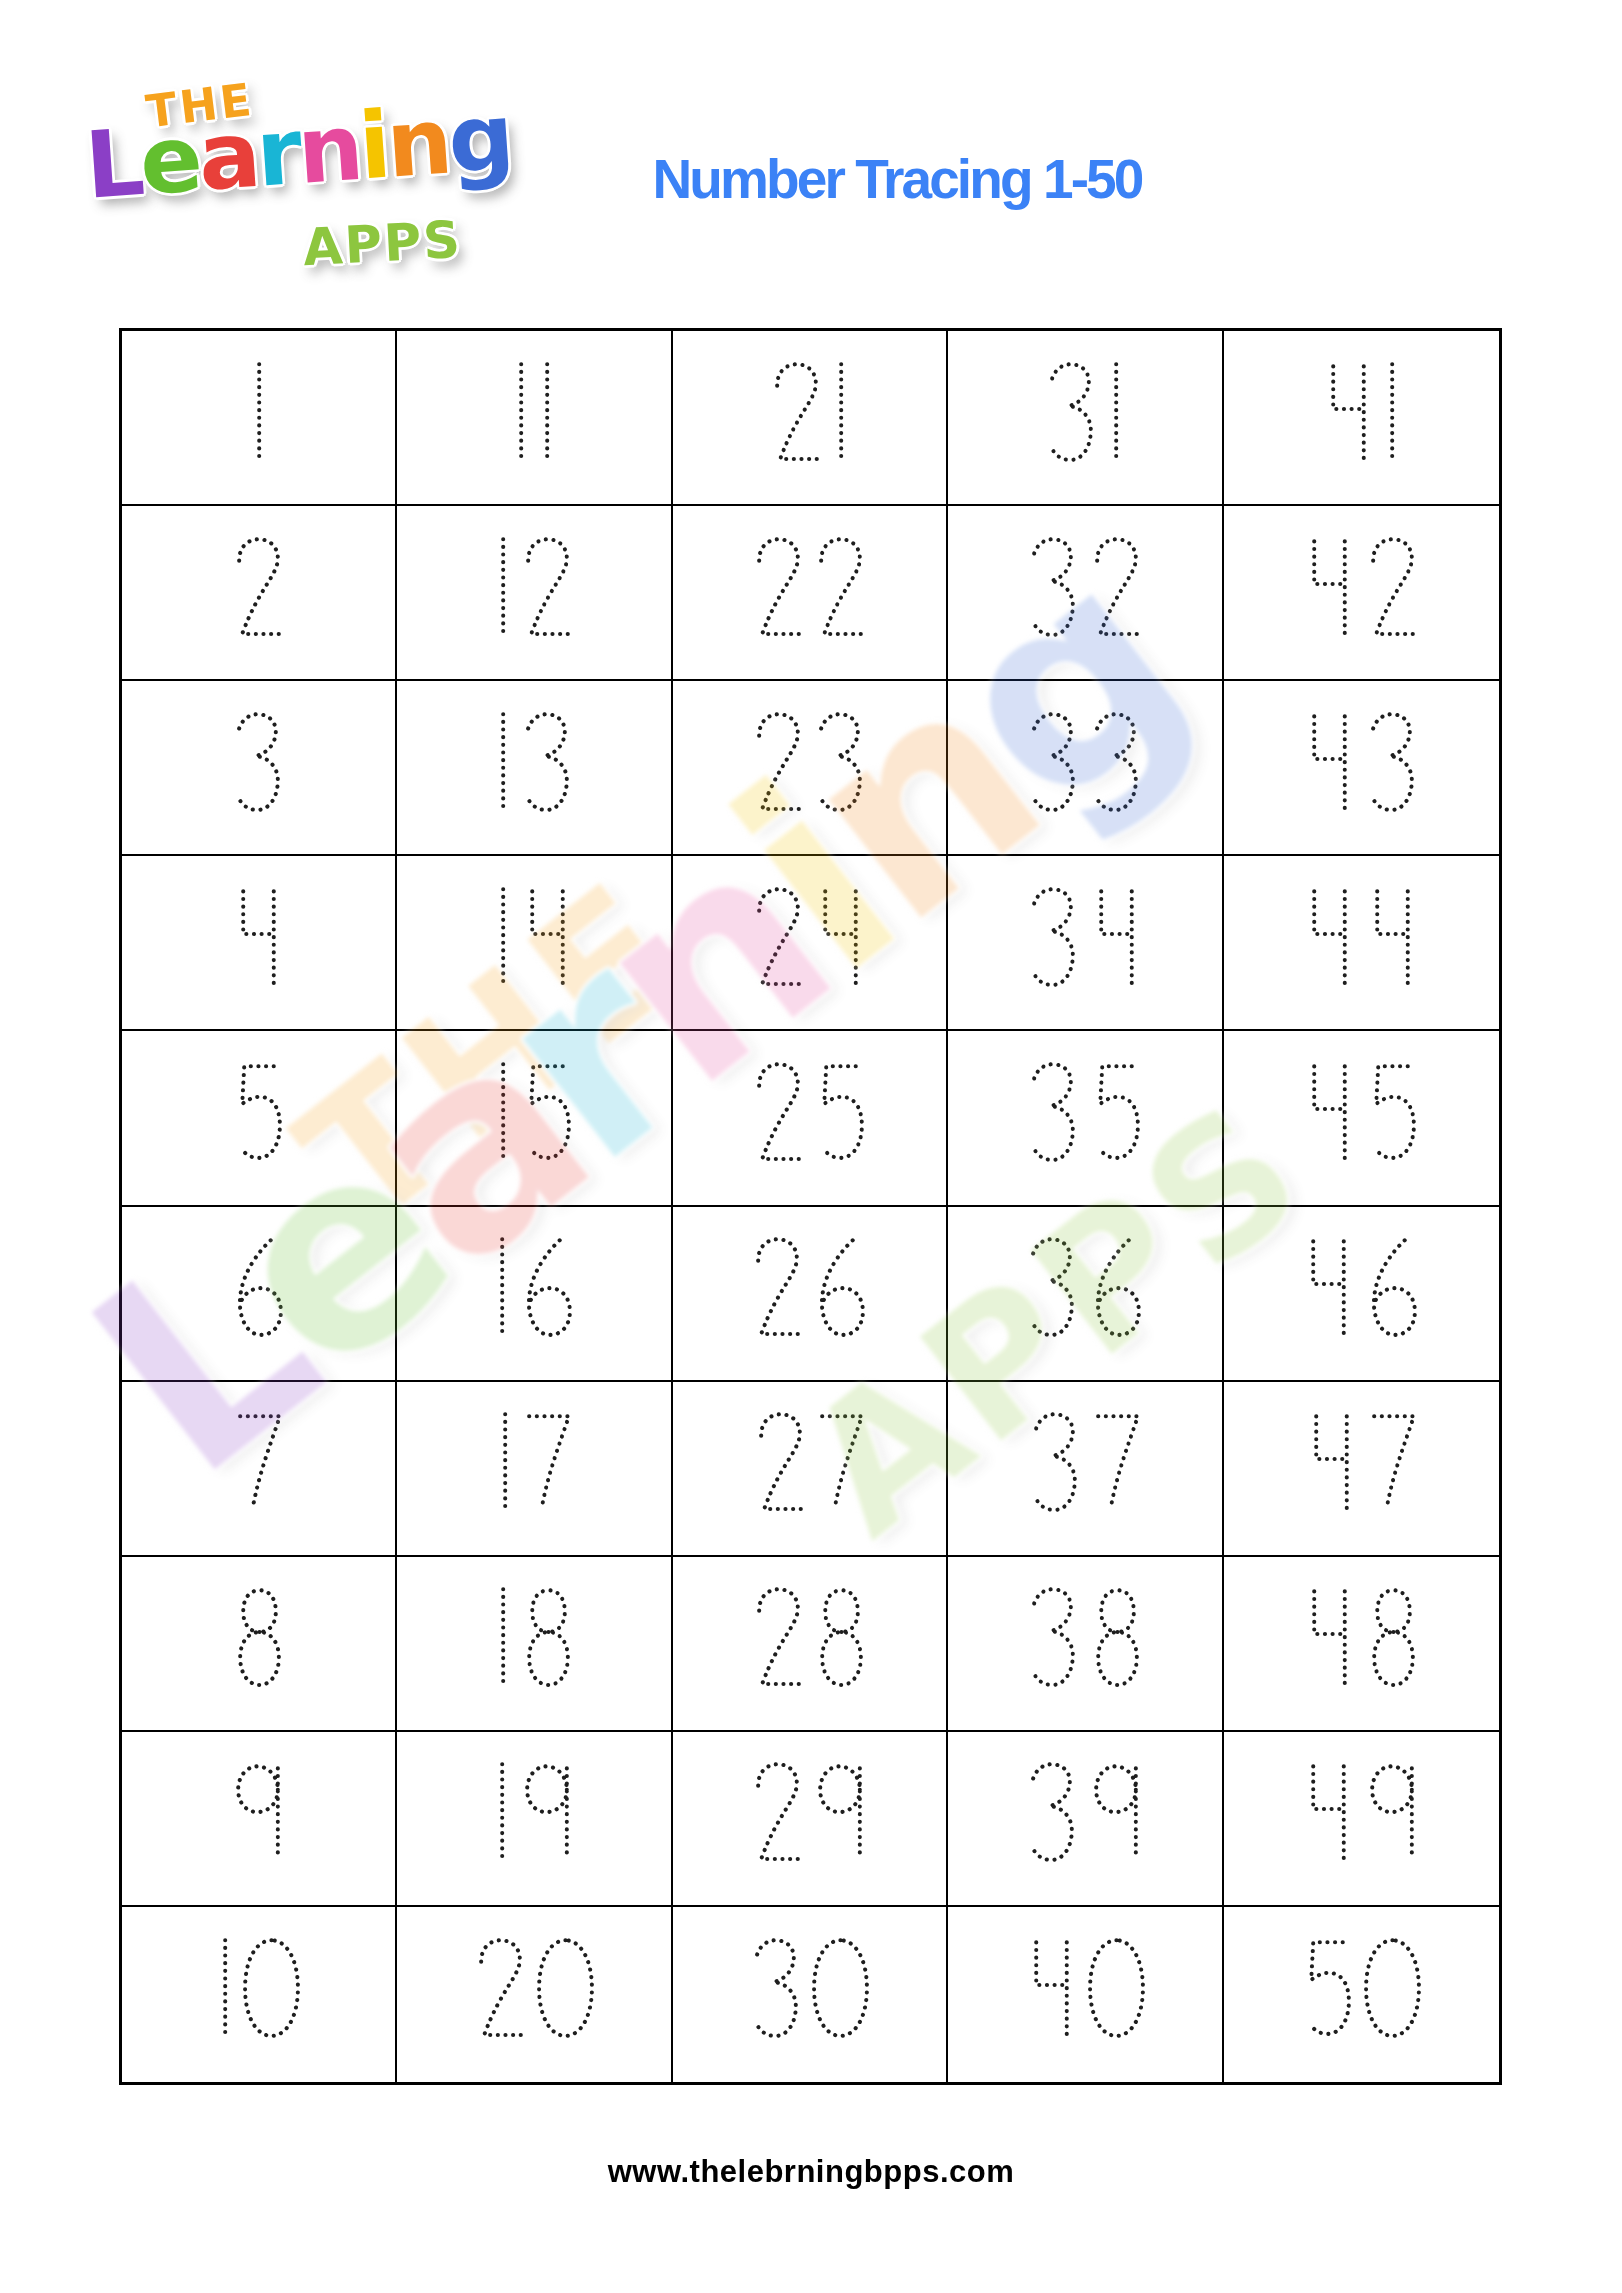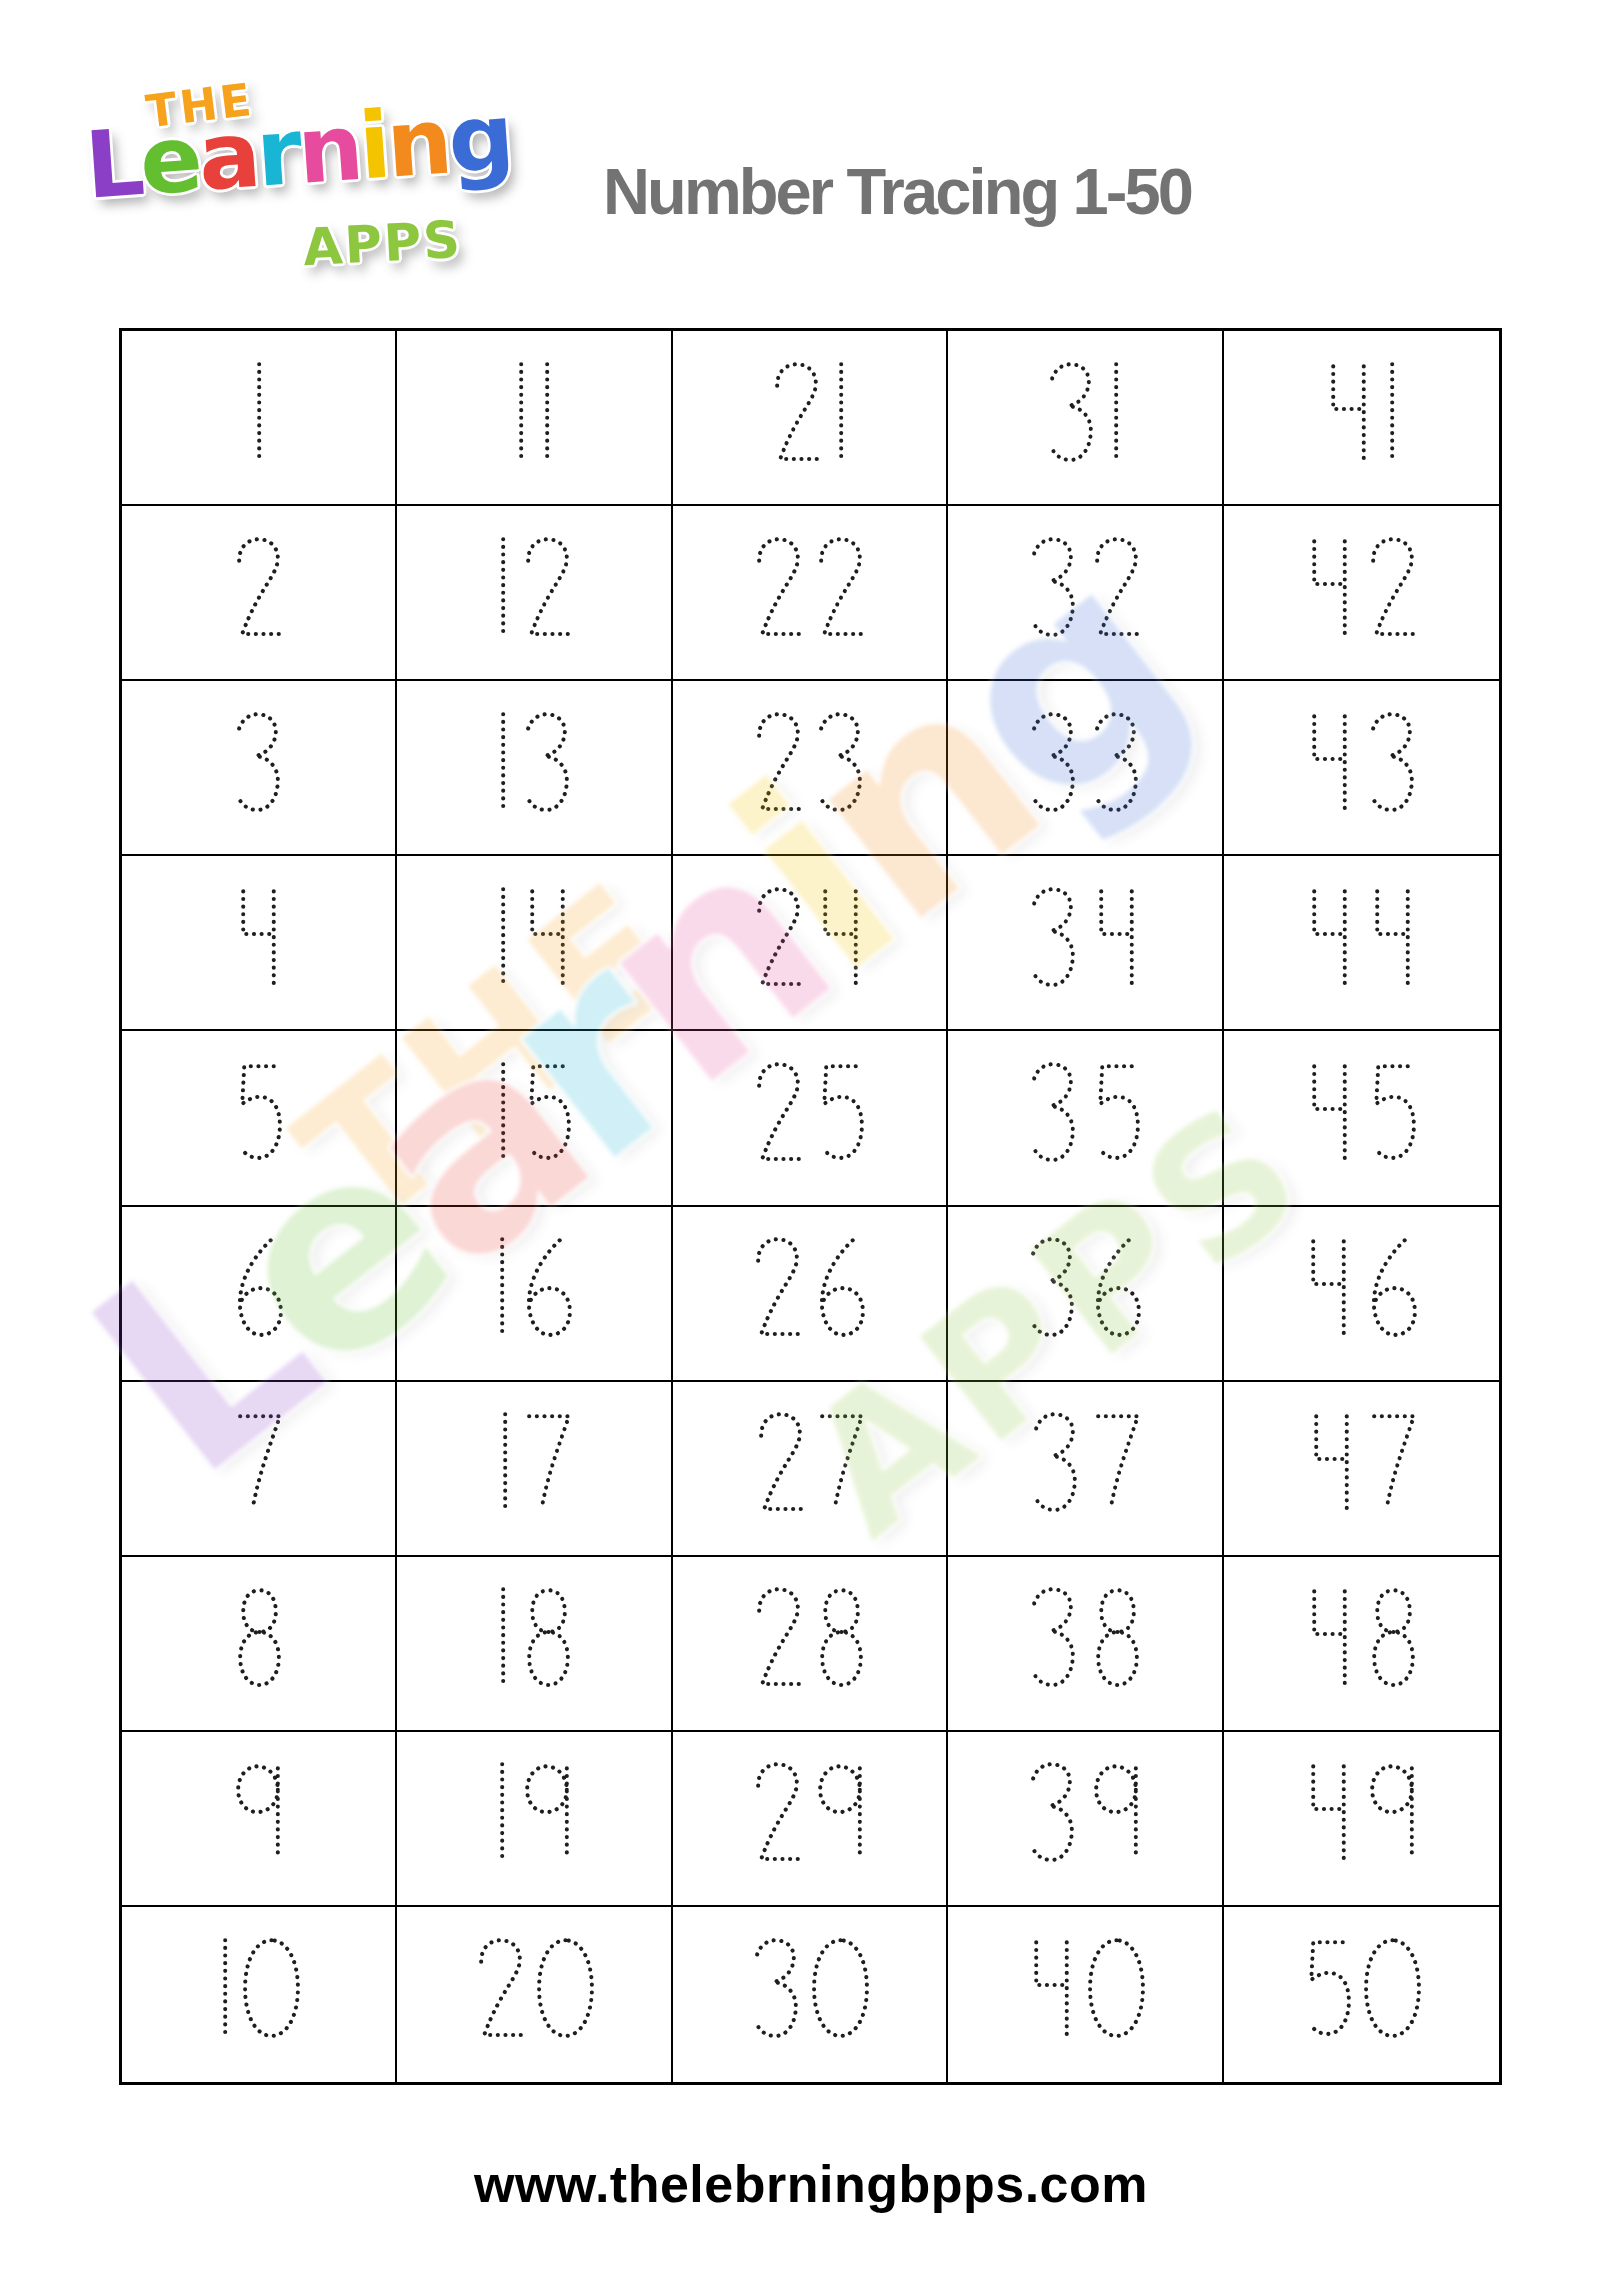--- a/index.html
+++ b/index.html
@@ -12,21 +12,21 @@
   .logo .word{position:absolute;white-space:nowrap;line-height:1;}
   .word-the{left:63px;top:13.7px;font-size:45px;transform:rotate(-7deg);letter-spacing:2.9px;}
   .word-learning{left:2px;top:37px;font-size:92px;transform:rotate(-4deg);letter-spacing:-3.9px;}
   .word-apps{left:220px;top:149px;font-size:51px;transform:rotate(-3deg);letter-spacing:2px;}
   .bubble{text-shadow:-2.9px 0 0 #fff,2.9px 0 0 #fff,0 -2.9px 0 #fff,0 2.9px 0 #fff,
           -2px -2px 0 #fff,2px -2px 0 #fff,-2px 2px 0 #fff,2px 2px 0 #fff,
           4.9px 7.8px 11.8px rgba(70,70,70,.45);}
 
   
   .title{position:absolute;left:897px;top:110px;transform:translateX(-50%);
-         font-size:65px;font-weight:bold;letter-spacing:-2.9px;color:#737373;
+         font-size:55px;font-weight:bold;letter-spacing:-2.9px;color:#3b82f6;
          white-space:nowrap;z-index:6;}
 
   
   .grid{position:absolute;left:119px;top:328px;width:1383px;height:1757px;
         box-sizing:border-box;border:3.9px solid #000;background:#fff;
         display:grid;grid-template-columns:repeat(5,1fr);grid-template-rows:repeat(10,1fr);
         z-index:1;}
   .cell{border-right:2.9px solid #000;border-bottom:2.9px solid #000;
         display:flex;align-items:center;justify-content:center;}
   .cell:nth-child(5n){border-right:none;}
@@ -40,21 +40,21 @@
   .wm{position:absolute;left:0;top:0;width:100%;height:100%;opacity:.2;filter:blur(2px);
       pointer-events:none;font-family:"DejaVu Sans",sans-serif;font-weight:bold;z-index:5;}
   .wm .word{position:absolute;white-space:nowrap;line-height:1;
             transform:rotate(-38deg);transform-origin:0 50%;}
   .wm-the{left:328px;top:1093px;font-size:181px;letter-spacing:7.8px;}
   .wm-learning{left:137px;top:1274px;font-size:274px;letter-spacing:-11.8px;}
   .wm-apps{left:833px;top:1402px;font-size:181px;letter-spacing:7.8px;}
 
   
   .footer{position:absolute;left:50%;top:2154px;transform:translateX(-50%);
-          font-size:52px;font-weight:bold;color:#000;letter-spacing:0.5px;z-index:6;}
+          font-size:31px;font-weight:bold;color:#000;letter-spacing:0.5px;z-index:6;}
 </style>
 </head>
 <body>
 
 <div class="page">
 
   <div class="logo">
     <div class="word word-the bubble" style="color: rgb(246, 162, 29);">THE</div>
     <div class="word word-learning bubble"><span style="color: rgb(139, 63, 198);">L</span><span style="color: rgb(99, 191, 47);">e</span><span style="color: rgb(232, 64, 58);">a</span><span style="color: rgb(25, 181, 213);">r</span><span style="color: rgb(230, 75, 158);">n</span><span style="color: rgb(245, 196, 0);">i</span><span style="color: rgb(242, 138, 30);">n</span><span style="color: rgb(59, 107, 213);">g</span></div>
     <div class="word word-apps bubble" style="color: rgb(141, 198, 63);">APPS</div>

